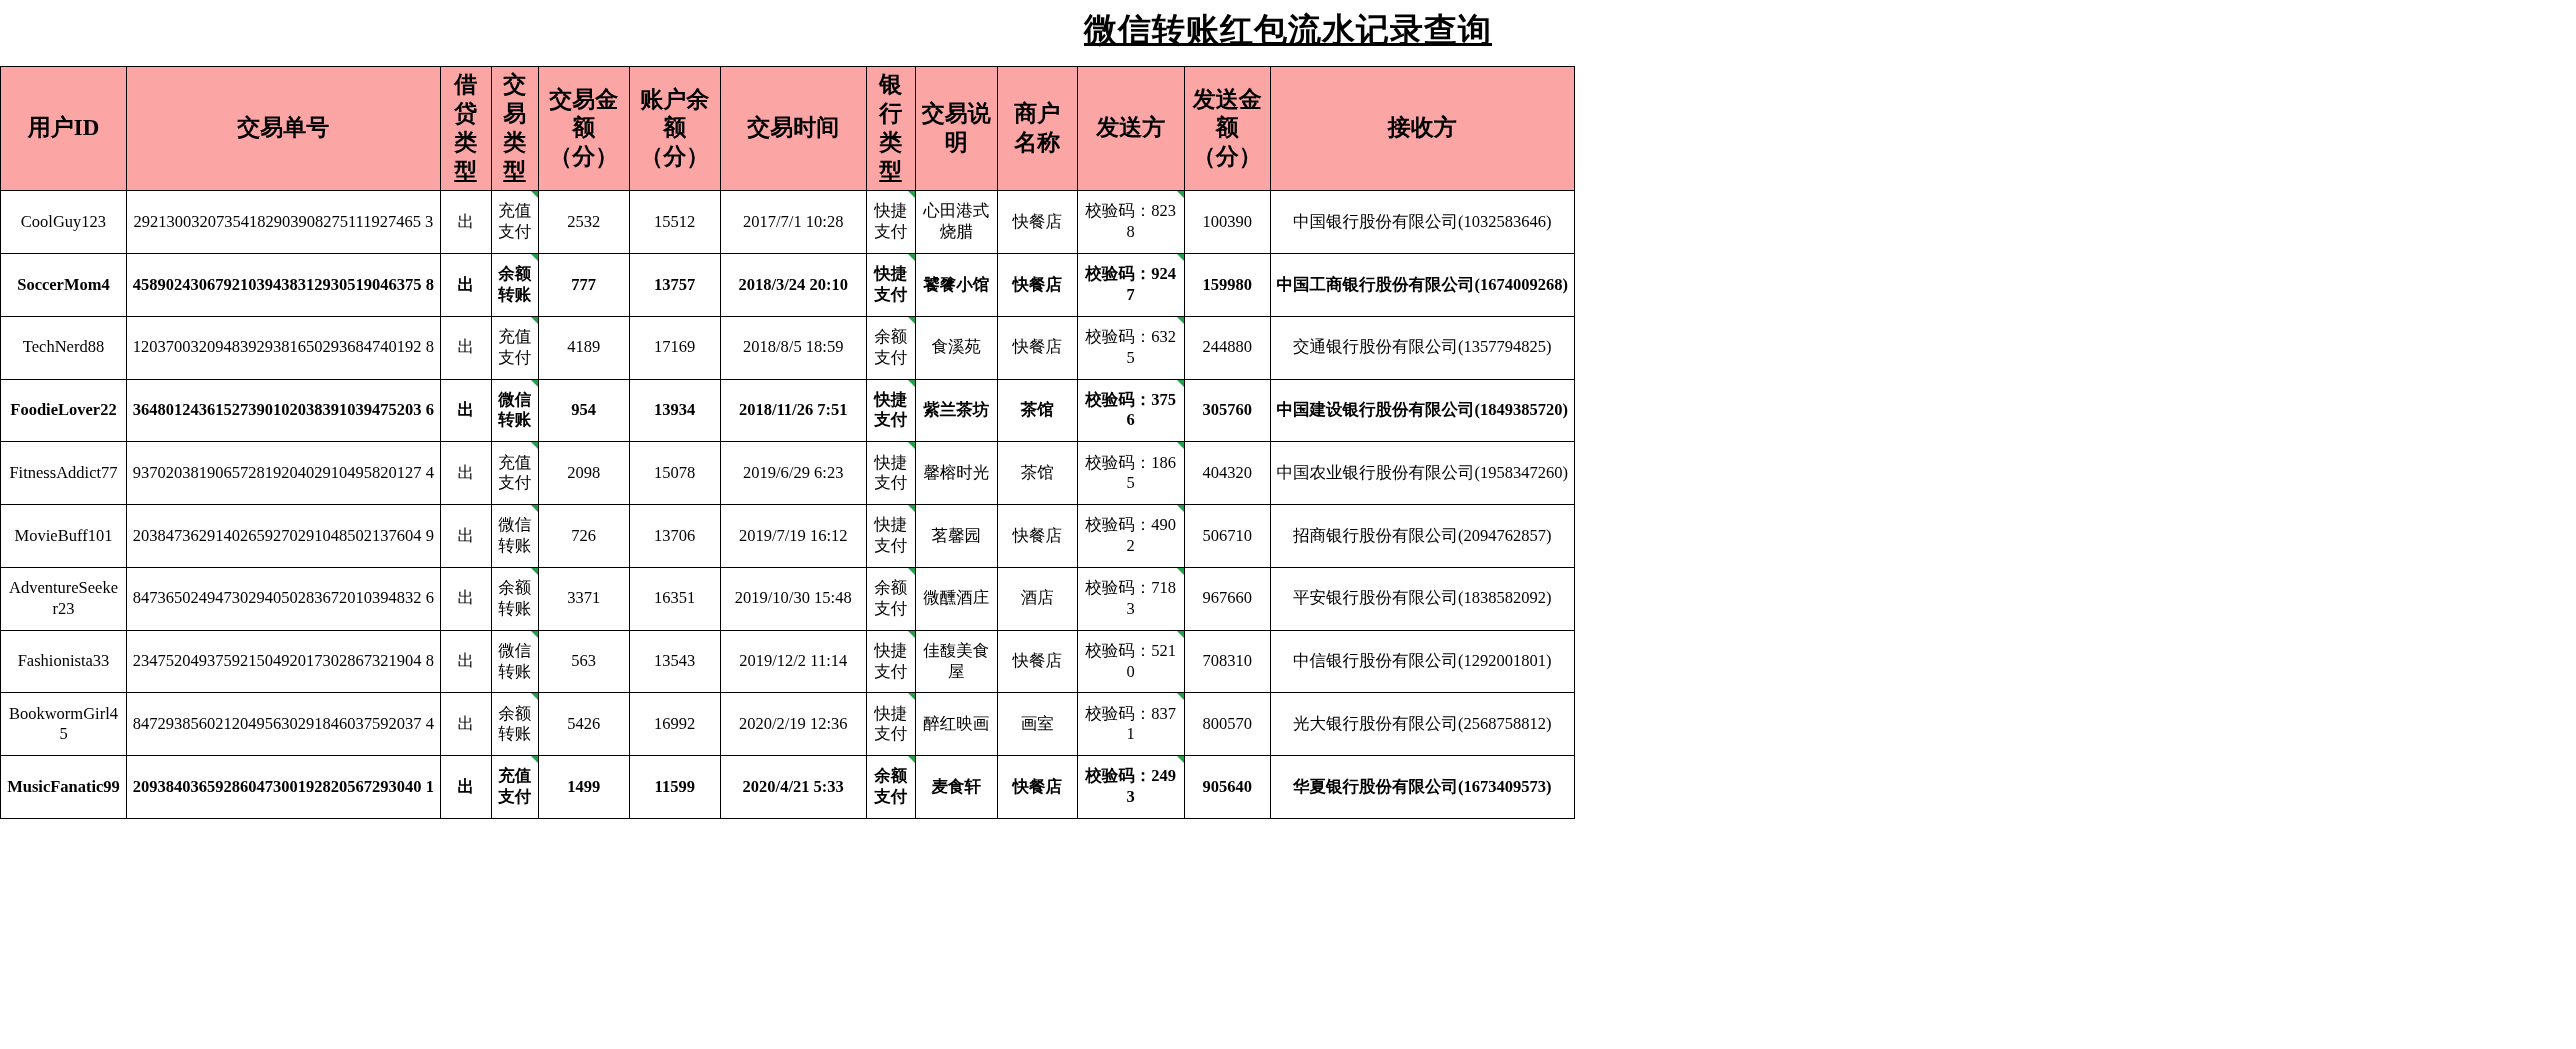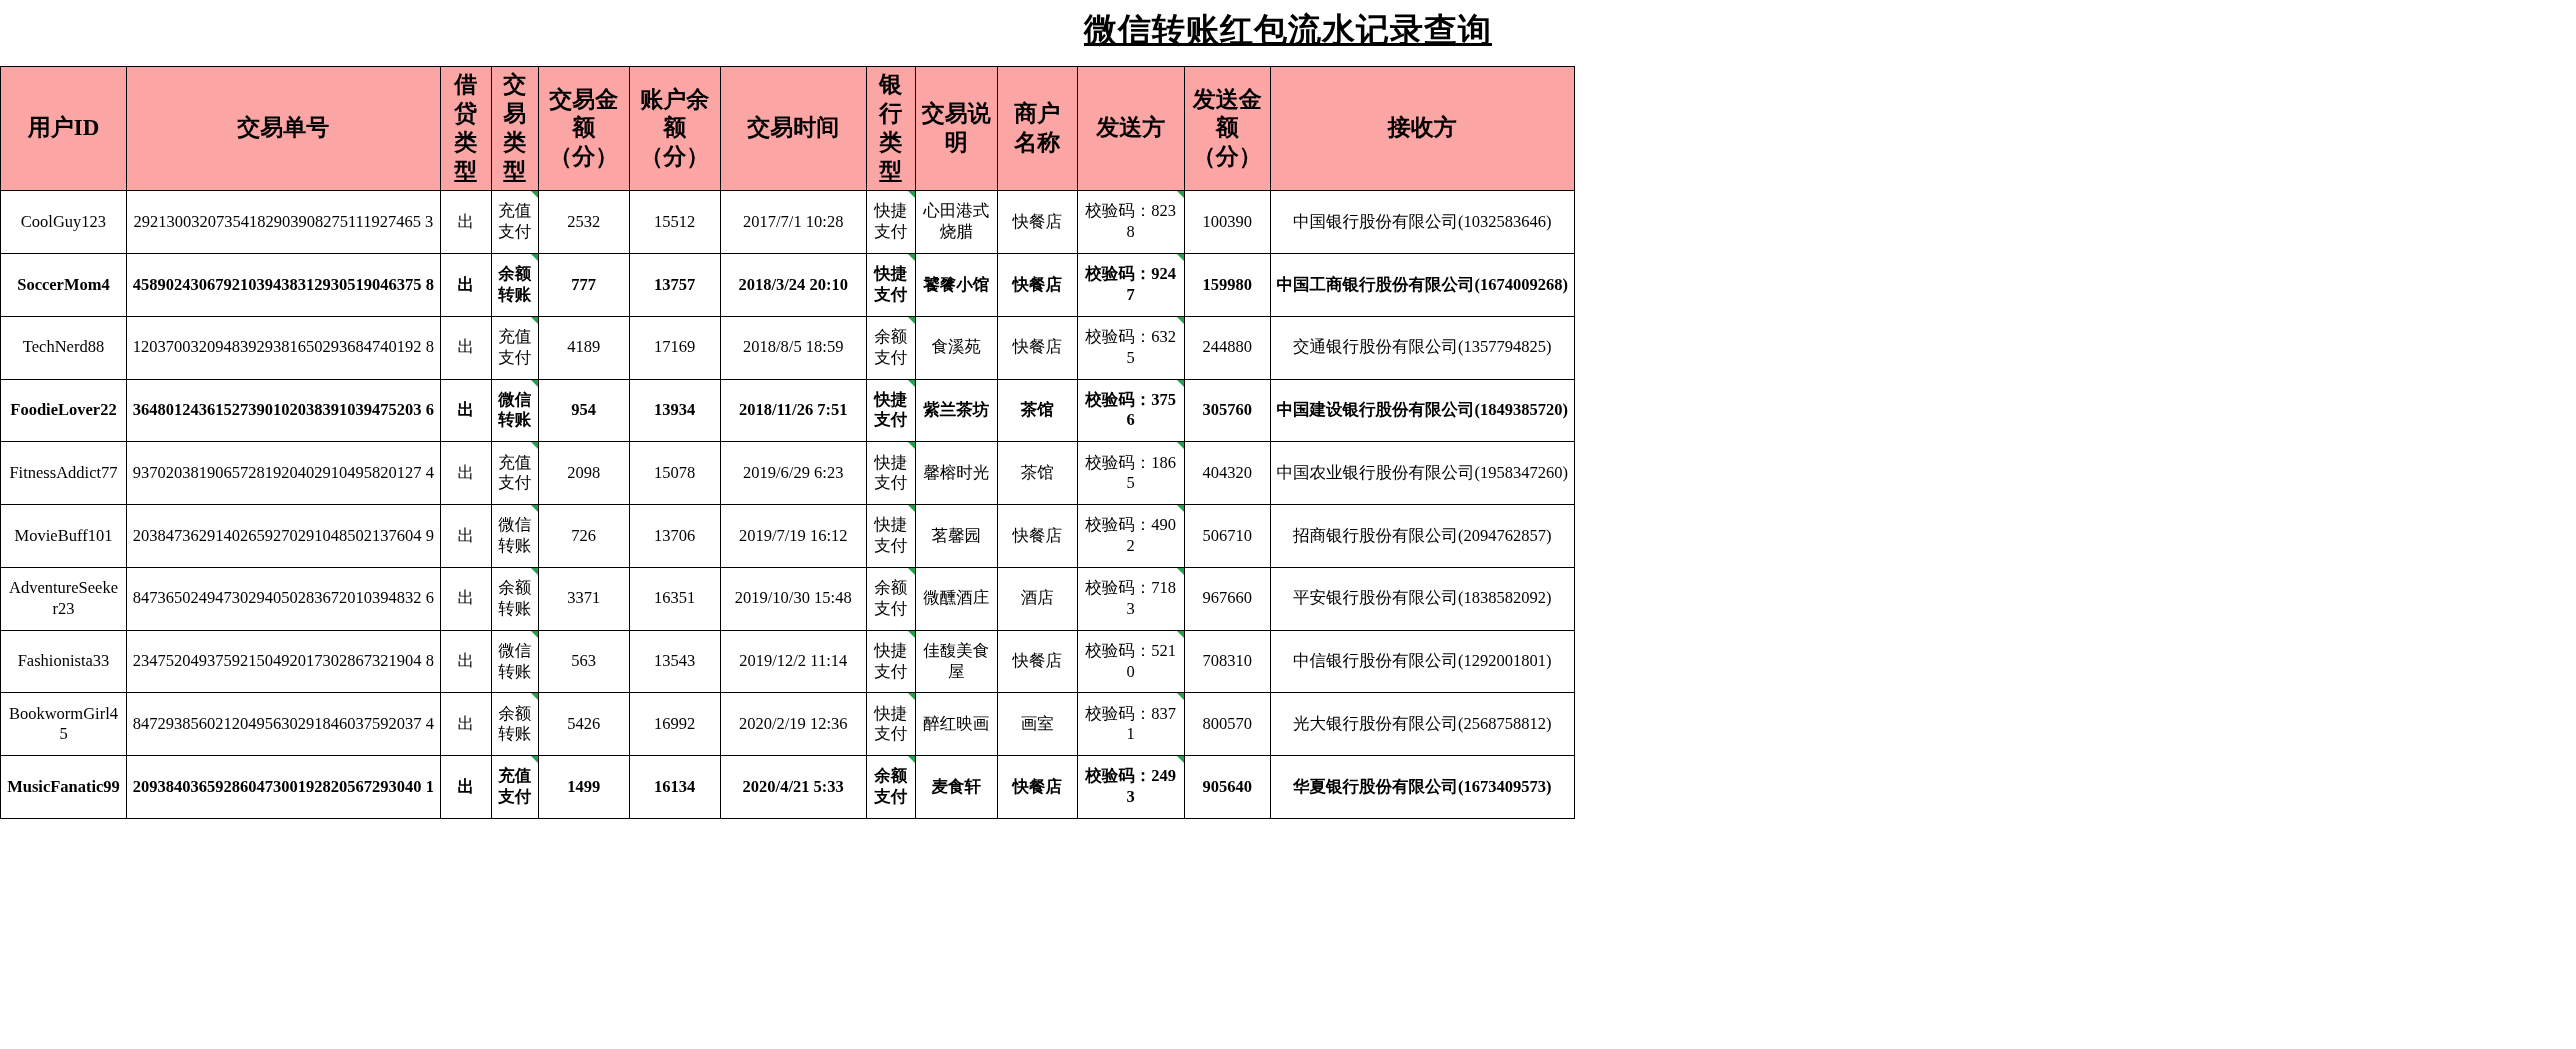--- a/index.html
+++ b/index.html
@@ -254,21 +254,21 @@
           <td class="marker">校验码：8371</td>
           <td>800570</td>
           <td class="nowrap-cell">光大银行股份有限公司(2568758812)</td>
         </tr>
         <tr class="bold-row">
           <td>MusicFanatic99</td>
           <td class="nowrap-cell">20938403659286047300192820567293040 1</td>
           <td>出</td>
           <td class="marker">充值支付</td>
           <td>1499</td>
-          <td>16134</td>
+          <td>11599</td>
           <td class="nowrap-cell">2020/4/21 5:33</td>
           <td class="marker">余额支付</td>
           <td>麦食轩</td>
           <td>快餐店</td>
           <td class="marker">校验码：2493</td>
           <td>905640</td>
           <td class="nowrap-cell">华夏银行股份有限公司(1673409573)</td>
         </tr>
       </tbody>
   </table>

